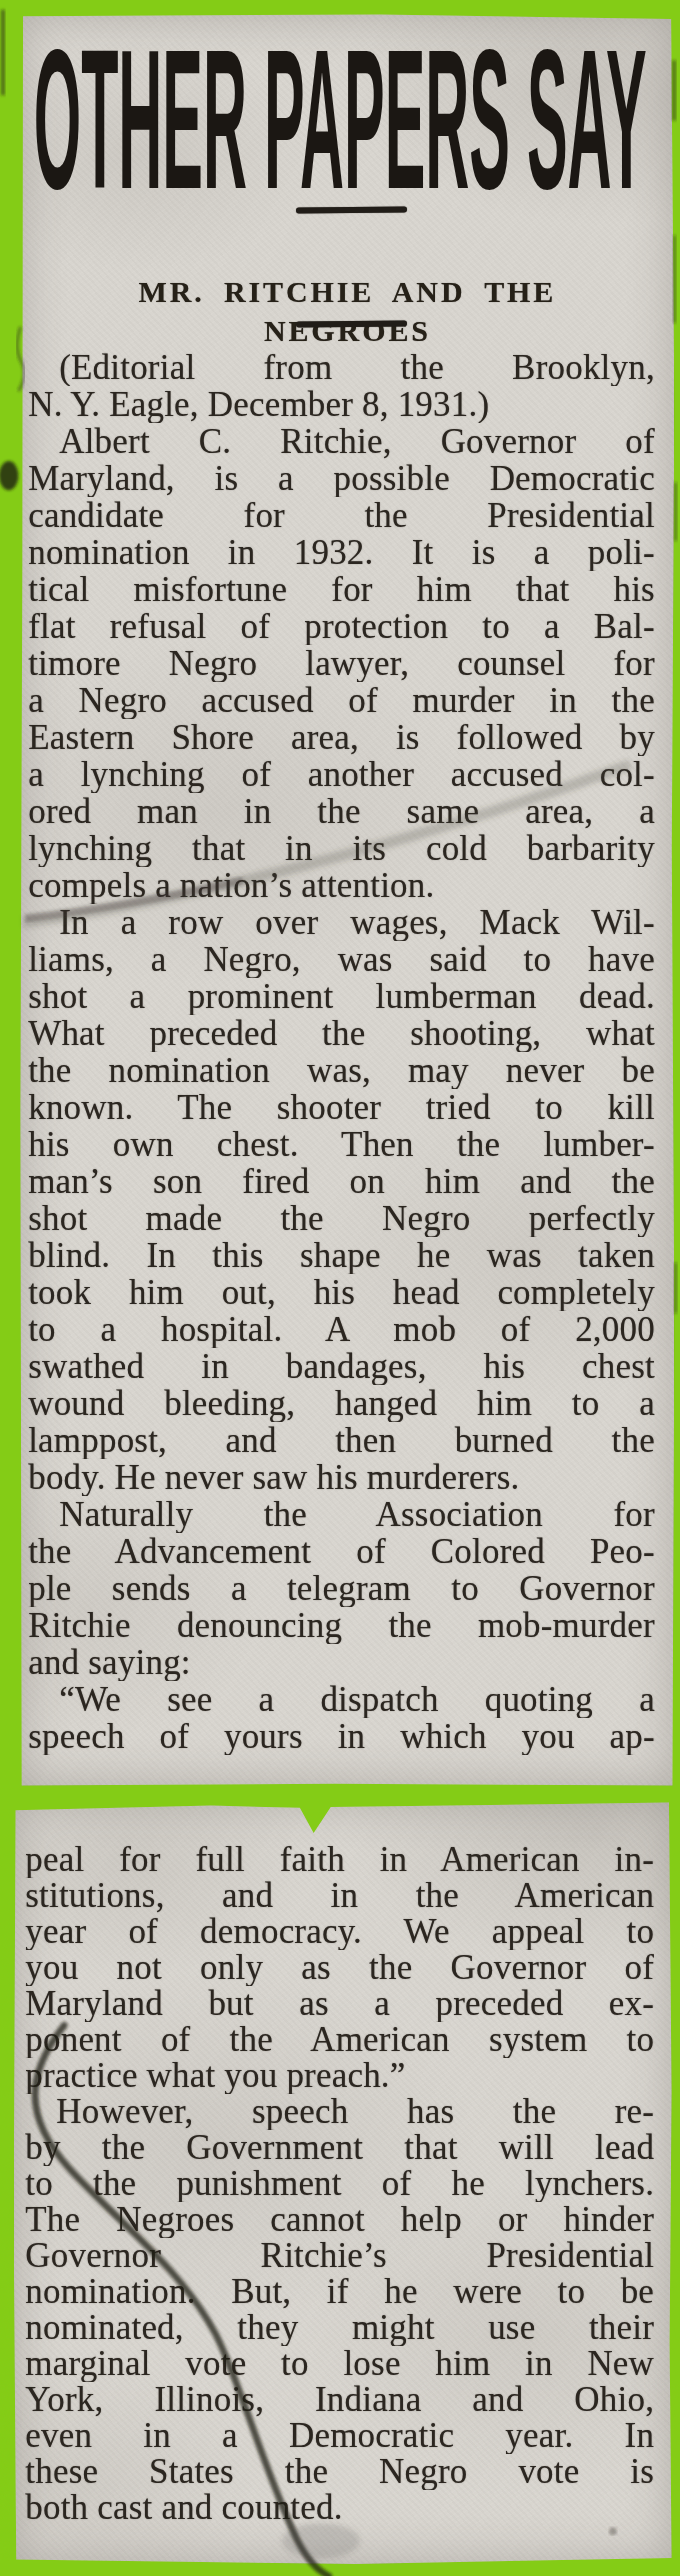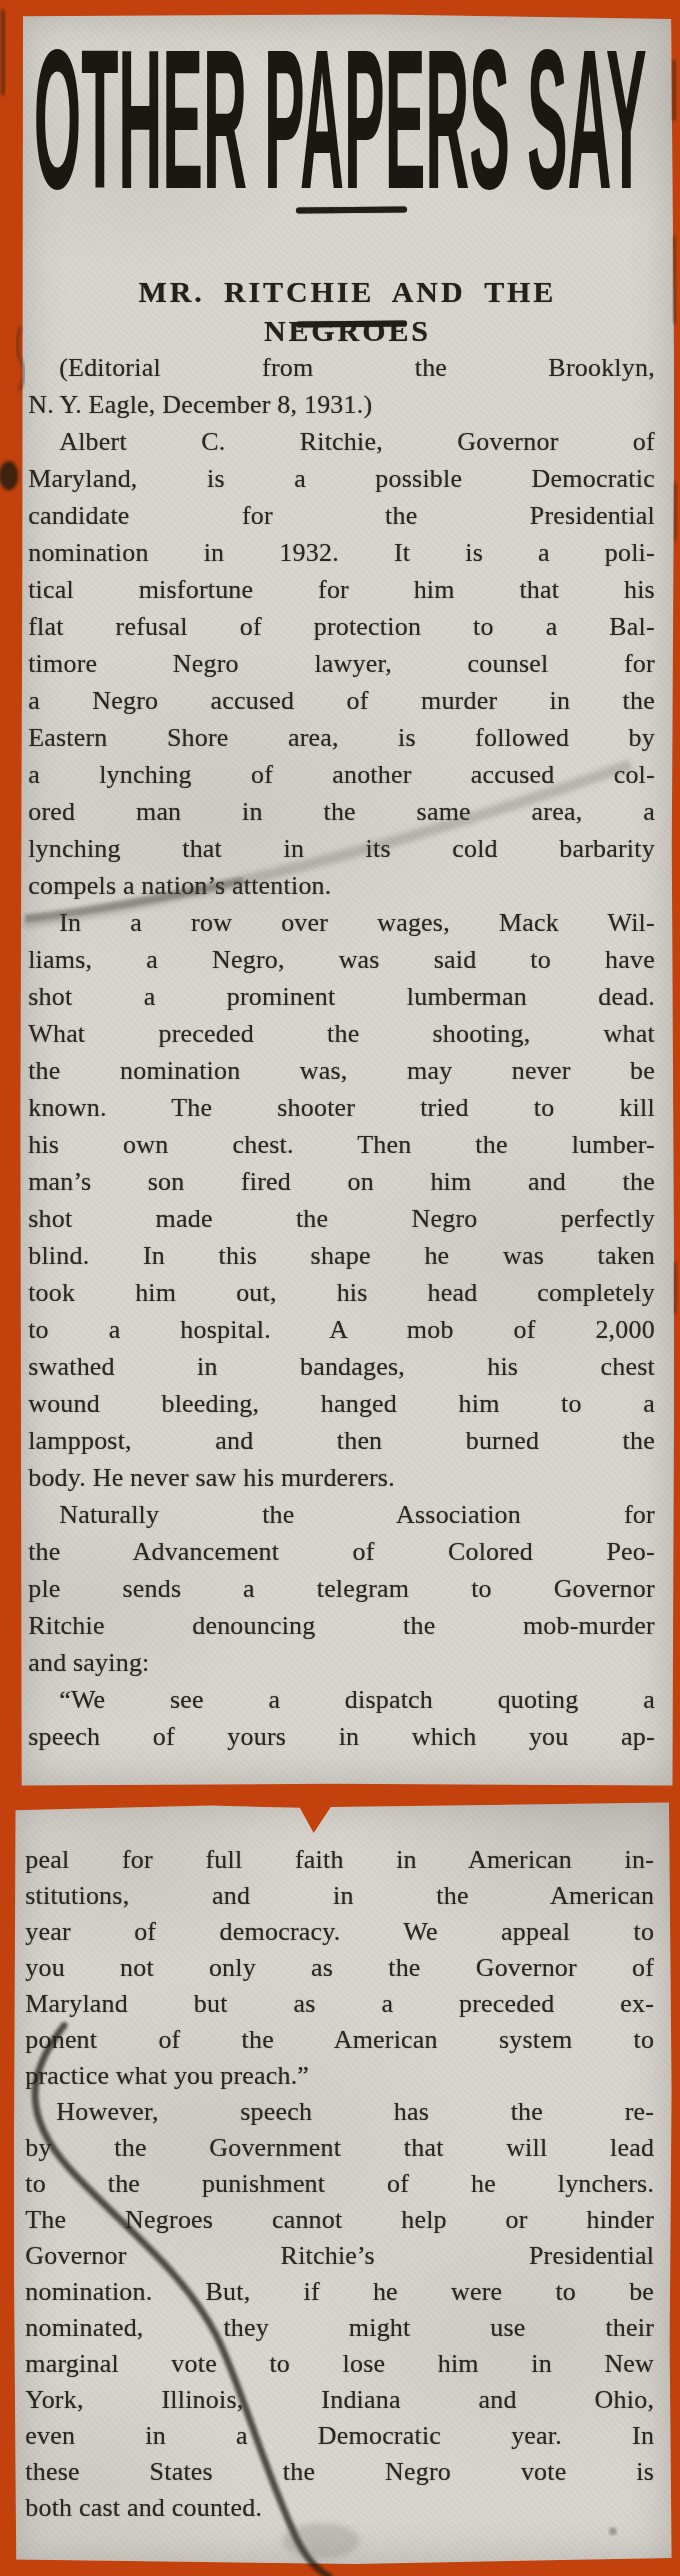--- a/index.html
+++ b/index.html
@@ -1,20 +1,20 @@
 <!DOCTYPE html>
 <html><head>
 <meta charset="utf-8">
 <style>
   html,body{margin:0;padding:0;}
   body{
     width:681px;height:2576px;background:#ffffff;position:relative;overflow:hidden;
     font-family:"Liberation Serif", serif;
   }
-  .page{position:absolute;left:0;top:0;width:681px;height:2576px;background:#c2410c;}
+  .page{position:absolute;left:0;top:0;width:681px;height:2576px;background:#84cc16;}
 
   
   .clip{
     position:absolute;
     background-color:#d8d5cf;
     background-image:
       radial-gradient(ellipse 292px 195px at 18% 8%,  rgba(120,114,106,0.12), transparent 60%),
       radial-gradient(ellipse 409px 233px at 88% 4%,  rgba(110,104,96,0.16),  transparent 60%),
       radial-gradient(ellipse 447px 292px at 30% 45%, rgba(112,106,100,0.10), transparent 60%),
       radial-gradient(ellipse 370px 253px at 78% 70%, rgba(116,110,102,0.10), transparent 60%),
@@ -45,21 +45,21 @@
     position:absolute;left:0;width:100%;text-align:center;
     font-weight:bold;font-size:30px;color:#262118;
     letter-spacing:2.9px;word-spacing:8.8px;
     text-shadow:0 0 1px rgba(35,30,24,0.55);
     margin-top:43px;
   }
   .sh1{top:218px;}
   .sh2{top:257px;}
 
   
-  .bodycol{position:absolute;color:#2b2620;font-size:26px;text-shadow:0 0 1.2px rgba(35,30,24,0.5);letter-spacing:0.2px;}
+  .bodycol{position:absolute;color:#2b2620;font-size:35px;text-shadow:0 0 1.2px rgba(35,30,24,0.5);letter-spacing:0.2px;}
   .b1{top:335px;left:7.8px;right:19.5px;}
   .b2{top:41px;left:11.7px;right:17.5px;}
   .tline{
     height:37px;line-height:37px;overflow:hidden;
     text-align:justify;text-align-last:justify;text-justify:inter-word;
   }
   .b2 .tline{height:36px;line-height:36px;}
   .tline.indent{text-indent:31px;}
   .tline.noj{text-align-last:left;}
 

